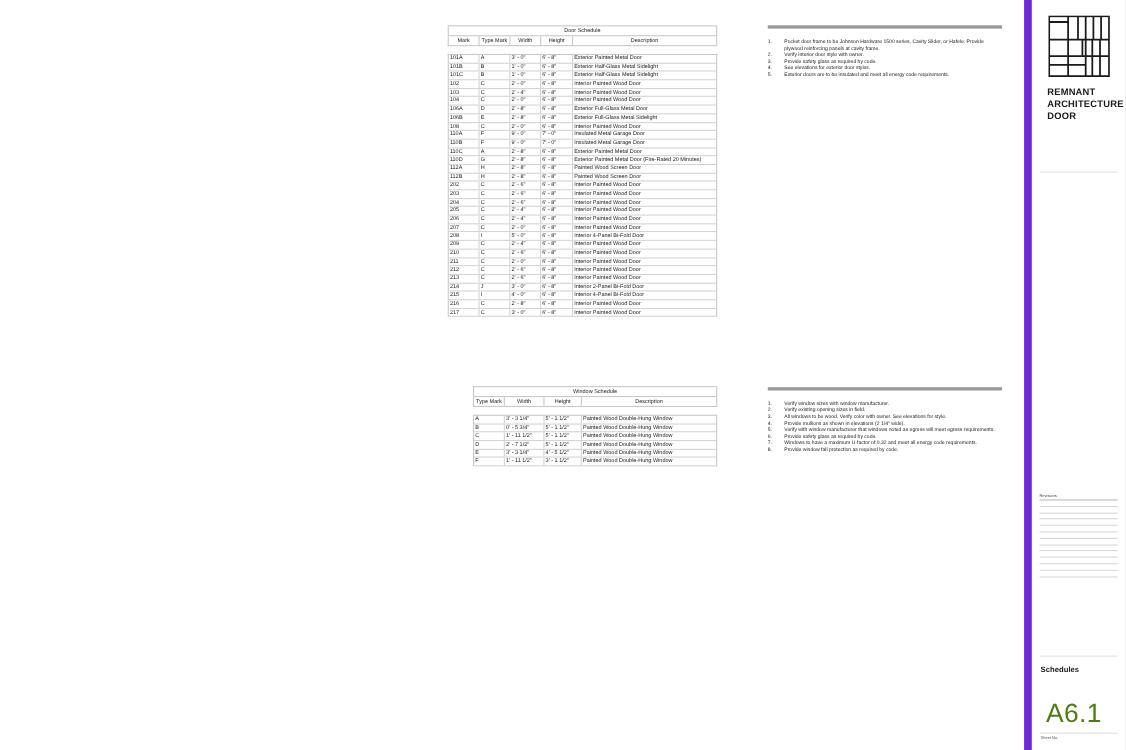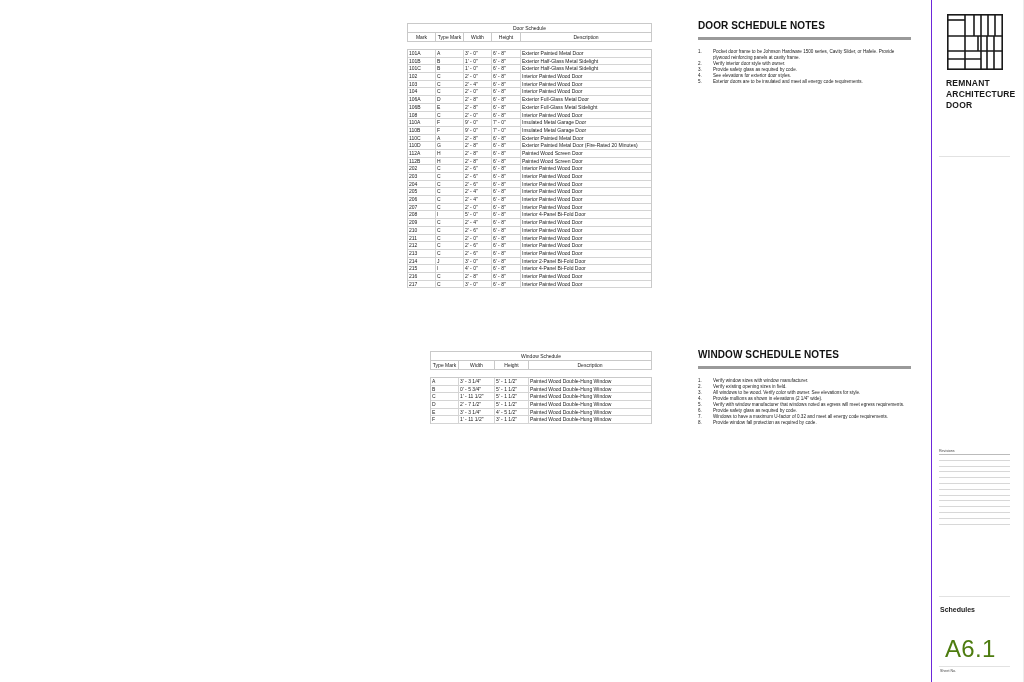--- a/index.html
+++ b/index.html
@@ -38,21 +38,21 @@
   .notes h2 { font-size: 10px; font-weight: bold; letter-spacing: 0.1px; color: #111; height: 14px; line-height: 12px; }
   .notes .rule { height: 3px; background: #9a9a9a; margin-top: 3px; }
   .notes ol { list-style: none; margin-top: 9px; }
   .notes li { display: flex; font-size: 4.6px; line-height: 6px; color: #222; }
   .notes li .num { width: 15px; flex: none; }
   .notes li .txt { flex: 1; }
   #door-notes { top: 20px; }
   #window-notes { top: 349px; }
 
   
-  #title-block { position: absolute; left: 931px; top: 0; width: 93px; height: 682px; border-left: 1px solid #6d28d9; }
+  #title-block { position: absolute; left: 931px; top: 0; width: 93px; height: 682px; border-left: 7px solid #6d28d9; }
   #logo { position: absolute; left: 15px; top: 14px; width: 56px; height: 56px; }
   #firm-name { position: absolute; left: 14px; top: 78px; font-size: 8.5px; line-height: 11px; font-weight: bold; color: #1a1a1a; letter-spacing: 0.2px; }
   .tb-rule { position: absolute; left: 7px; width: 71px; height: 1px; background: #e2e2e2; }
   #revisions { position: absolute; left: 7px; top: 449px; width: 71px; }
   #revisions .label { font-size: 3.6px; color: #444; line-height: 5px; border-bottom: 1px solid #bbb; }
   #revisions .line { height: 5.8px; border-bottom: 1px solid #d8d8d8; }
   #sheet-name { position: absolute; left: 8px; top: 606px; font-size: 7px; font-weight: bold; color: #222; }
   #sheet-number { position: absolute; left: 13px; top: 635px; font-size: 24px; color: #4d7c0f; letter-spacing: 0.3px; }
   #sheet-no-label { position: absolute; left: 8px; top: 669px; font-size: 3.6px; color: #444; }
   #right-edge { position: absolute; right: 0; top: 0; width: 1px; height: 682px; background: #ececec; }
@@ -332,21 +332,20 @@
       <div class="data-row">
         <div class="cell c0">F</div>
         <div class="cell c1">1' - 11 1/2"</div>
         <div class="cell c2">3' - 1 1/2"</div>
         <div class="cell c3">Painted Wood Double-Hung Window</div>
       </div>
     </div>
 </div>
 
 <div id="door-notes" class="notes">
-  <h2>DOOR SCHEDULE NOTES</h2>
   <div class="rule"></div>
   <ol id="door-notes-list">
       <li>
         <span class="num">1.</span>
         <span class="txt">Pocket door frame to be Johnson Hardware 1500 series, Cavity Slider, or Hafele. Provide plywood reinforcing panels at cavity frame.</span>
       </li>
       <li>
         <span class="num">2.</span>
         <span class="txt">Verify interior door style with owner.</span>
       </li>
@@ -359,21 +358,20 @@
         <span class="txt">See elevations for exterior door styles.</span>
       </li>
       <li>
         <span class="num">5.</span>
         <span class="txt">Exterior doors are to be insulated and meet all energy code requirements.</span>
       </li>
     </ol>
 </div>
 
 <div id="window-notes" class="notes">
-  <h2>WINDOW SCHEDULE NOTES</h2>
   <div class="rule"></div>
   <ol id="window-notes-list">
       <li>
         <span class="num">1.</span>
         <span class="txt">Verify window sizes with window manufacturer.</span>
       </li>
       <li>
         <span class="num">2.</span>
         <span class="txt">Verify existing opening sizes in field.</span>
       </li>

